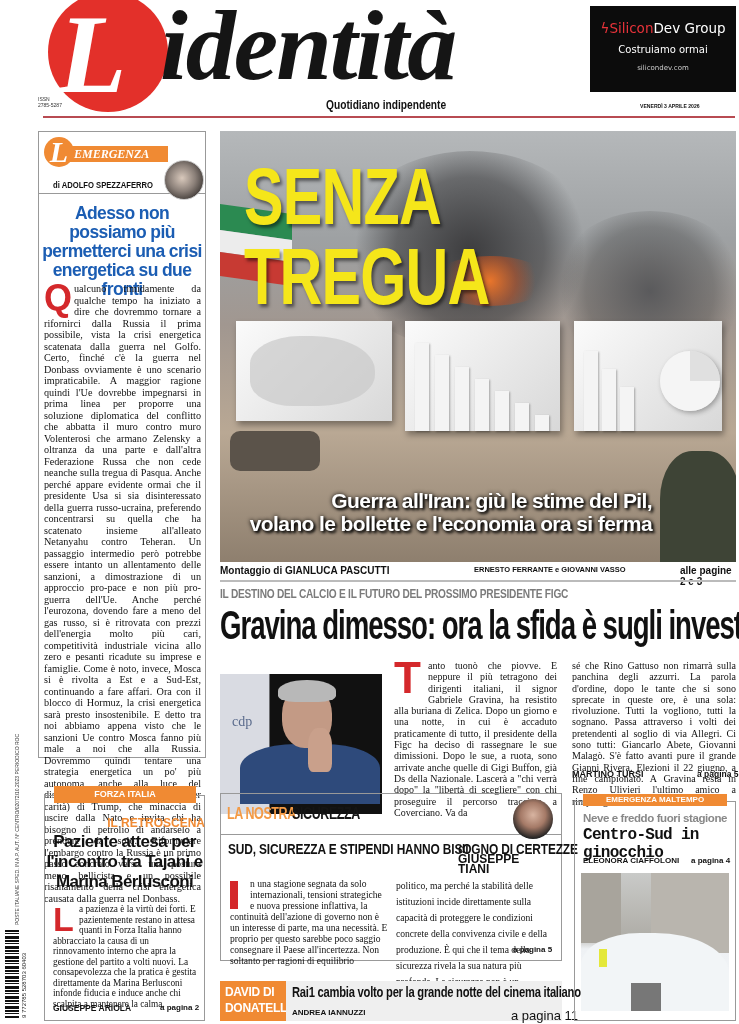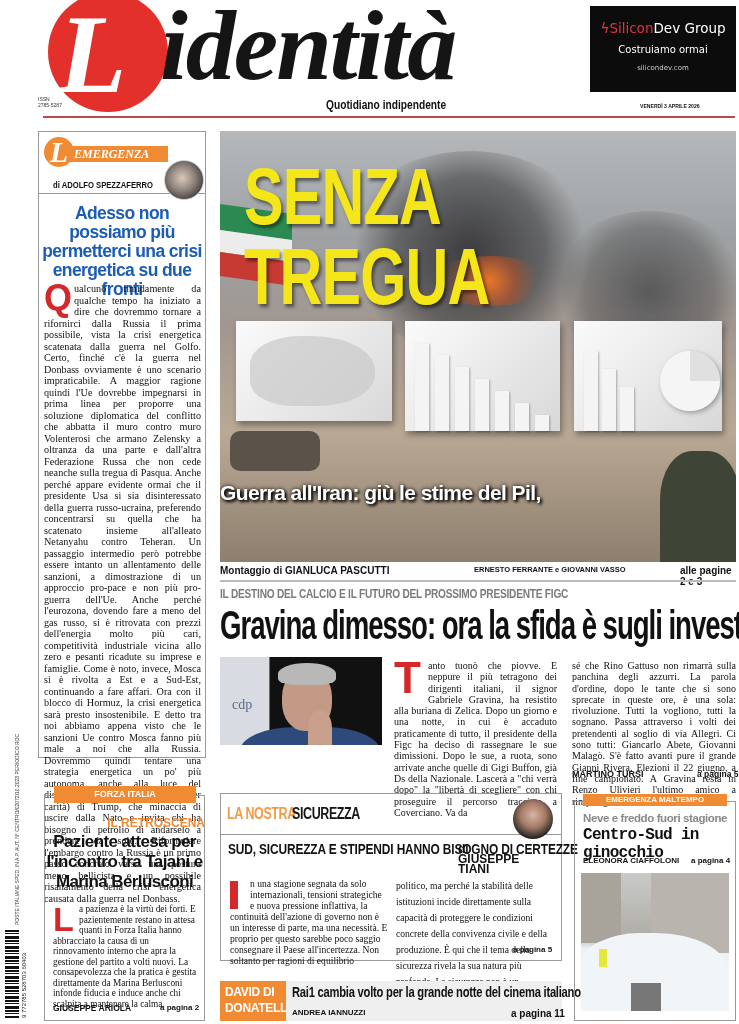--- a/index.html
+++ b/index.html
@@ -40,28 +40,28 @@
 #hero-title{left:24px;top:26px;font-family:"Liberation Sans",sans-serif;font-weight:bold;font-size:80px;color:#f5e61a;letter-spacing:-1px;line-height:1;transform:scaleX(.74);transform-origin:left top;text-shadow:3px 3px 4px rgba(0,0,0,.5)}
 .block{background:linear-gradient(135deg,#fbfbfb,#d8d8d8);box-shadow:2px 4px 6px rgba(0,0,0,.35)}
 #block-map{left:16px;top:190px;width:156px;height:100px}
 #map-shape{left:30px;top:205px;width:125px;height:70px;border-radius:40% 50% 45% 35%;background:#c9c9c9;opacity:.7}
 #block-bars{left:185px;top:190px;width:155px;height:110px}
 #block-pie{left:354px;top:190px;width:148px;height:110px}
 .bar{background:#f4f4f4;box-shadow:1px 1px 2px rgba(0,0,0,.3);position:absolute;bottom:0;width:14px}
 #pie{left:440px;top:220px;width:60px;height:60px;border-radius:50%;background:conic-gradient(#e0e0e0 0 25%,#f5f5f5 25% 100%);box-shadow:2px 2px 5px rgba(0,0,0,.3)}
 #soldier{left:440px;top:320px;width:80px;height:120px;border-radius:40% 40% 0 0;background:#3e4436}
 #car{left:10px;top:300px;width:90px;height:40px;border-radius:10px;background:#5b534a}
-#hero-sub{left:0;top:350px;width:432px;text-align:left;font-family:"Liberation Sans",sans-serif;font-weight:bold;color:#fff;font-size:21px;line-height:23px;text-shadow:2px 2px 3px #000,0 0 4px #000;letter-spacing:-.6px}
+#hero-sub{left:0;top:358px;width:432px;text-align:right;font-family:"Liberation Sans",sans-serif;font-weight:bold;color:#fff;font-size:21px;line-height:23px;text-shadow:2px 2px 3px #000,0 0 4px #000;letter-spacing:-.6px}
 #hero-credit{left:220px;top:565px;font-family:"Liberation Sans",sans-serif;font-weight:bold;font-size:10px}
 #hero-authors{left:474px;top:565px;font-family:"Liberation Sans",sans-serif;font-weight:bold;font-size:7.5px}
 #hero-pages{left:680px;top:565px;font-family:"Liberation Sans",sans-serif;font-weight:bold;font-size:10px}
 #rule2{left:220px;top:580px;width:516px;height:2px;background:#bbb}
 #gravina-kicker{left:220px;top:586px;font-family:"Liberation Sans",sans-serif;font-weight:bold;font-size:13px;color:#7b7b7b;transform:scaleX(.78);transform-origin:left top;white-space:nowrap;letter-spacing:-.3px}
 #gravina-title{left:220px;top:603px;font-family:"Liberation Sans",sans-serif;font-weight:bold;font-size:40px;line-height:44px;color:#111;transform:scaleX(.69);transform-origin:left top;white-space:nowrap;letter-spacing:-1.5px}
-#gravina-photo{left:220px;top:657px;width:162px;height:88px;background:linear-gradient(90deg,#d9dbe2 0,#d9dbe2 30%,#111 31%,#111 100%);overflow:hidden}
+#gravina-photo{left:220px;top:674px;width:162px;height:140px;background:linear-gradient(90deg,#d9dbe2 0,#d9dbe2 30%,#111 31%,#111 100%);overflow:hidden}
 #g-head{left:62px;top:12px;width:50px;height:62px;border-radius:45%;background:#c39a85}
 #g-hair{left:58px;top:6px;width:58px;height:22px;border-radius:50% 50% 30% 30%;background:#b8b8b8}
 #g-suit{left:20px;top:70px;width:140px;height:60px;border-radius:40% 40% 0 0;background:#2e4a7b}
 #g-hands{left:88px;top:54px;width:24px;height:44px;background:#c9a08b;border-radius:40% 40% 20% 20%}
 #cdp{left:12px;top:40px;font-family:"Liberation Serif",serif;color:#5a6b8c;font-size:14px}
 .col{font-size:10px;line-height:11.3px;text-align:justify}
 #g-col1{left:394px;top:660px;width:163px}
 #g-col2{left:572px;top:660px;width:164px}
 #g-drop{float:left;color:#d4282b;font-family:"Liberation Sans",sans-serif;font-weight:bold;font-size:44px;line-height:36px;width:30px;margin-right:4px}
 #g-author{left:572px;top:769px;font-family:"Liberation Sans",sans-serif;font-weight:bold;font-size:9px}
@@ -89,21 +89,21 @@
 #sic-title{left:228px;top:840px;font-family:"Liberation Sans",sans-serif;font-weight:bold;font-size:15.5px;transform:scaleX(.77);transform-origin:left top;white-space:nowrap;letter-spacing:-.2px}
 #sic-col1{left:230px;top:878px;width:158px;font-size:9.6px;line-height:11px}
 #sic-col2{left:396px;top:878px;width:158px;font-size:9.6px;line-height:16px}
 #sic-drop{float:left;width:8px;height:28px;background:#d4282b;margin:3px 12px 0 0}
 #sic-page{left:513px;top:945px;font-family:"Liberation Sans",sans-serif;font-weight:bold;font-size:8px}
 
 #dav-tag{left:220px;top:981px;width:66px;height:40px;background:#f08a33;color:#fff;font-family:"Liberation Sans",sans-serif;font-weight:bold;font-size:12px;line-height:16px;padding:3px 0 0 5px;letter-spacing:-.3px}
 #dav-box{left:286px;top:981px;width:276px;height:40px;background:#efefef}
 #dav-title{left:292px;top:984px;font-family:"Liberation Sans",sans-serif;font-weight:bold;font-size:14px;transform:scaleX(.8);transform-origin:left top;white-space:nowrap;letter-spacing:-.3px}
 #dav-author{left:292px;top:1008px;font-family:"Liberation Sans",sans-serif;font-weight:bold;font-size:8px}
-#dav-page{left:511px;top:1008px;font-family:"Liberation Sans",sans-serif;font-weight:bold;font-size:10px}
+#dav-page{left:511px;top:1008px;font-family:"Liberation Sans",sans-serif;font-weight:normal;font-size:13px}
 
 #mal-box{left:574px;top:801px;width:162px;height:220px;border:1px solid #999}
 #mal-tag{left:583px;top:794px;width:144px;height:12px;background:#f08a33;color:#fff;font-family:"Liberation Sans",sans-serif;font-weight:bold;font-size:8px;line-height:12px;text-align:center}
 #mal-kicker{left:583px;top:812px;font-family:"Liberation Sans",sans-serif;font-weight:bold;font-size:11.5px;color:#888;letter-spacing:-.4px}
 #mal-title{left:583px;top:826px;font-family:Liberation Mono, monospace;font-weight:bold;font-size:16px;letter-spacing:-.7px}
 #mal-author{left:583px;top:856px;font-family:"Liberation Sans",sans-serif;font-weight:bold;font-size:8px}
 #mal-page{left:691px;top:856px;font-family:"Liberation Sans",sans-serif;font-weight:bold;font-size:8px}
 #mal-photo{left:581px;top:873px;width:148px;height:138px;overflow:hidden;background:linear-gradient(180deg,#c9cac8 0,#b0aea8 45%,#eef1f4 55%,#f4f6f8 100%)}
 #mp-bld1{left:0;top:0;width:40px;height:70px;background:#a8a49c}
 #mp-bld2{left:70px;top:0;width:78px;height:80px;background:#b9b5ae}
@@ -160,20 +160,21 @@
   <div class="abs block" id="block-pie">
     <div class="bar" style="left:10px;height:80px"></div>
     <div class="bar" style="left:28px;height:62px"></div>
     <div class="bar" style="left:46px;height:44px"></div>
   </div>
   <div class="abs" id="pie"></div>
   <div class="abs" id="soldier"></div>
   <div class="abs" id="hero-title">SENZA TREGUA</div>
   <div class="abs" id="hero-sub">
       <div>Guerra all'Iran: giù le stime del Pil,</div>
+      <div>volano le bollette e l'economia ora si ferma</div>
     </div>
 </div>
 <div class="abs" id="hero-credit">Montaggio di GIANLUCA PASCUTTI</div>
 <div class="abs" id="hero-authors">ERNESTO FERRANTE e GIOVANNI VASSO</div>
 <div class="abs" id="hero-pages">alle pagine 2 e 3</div>
 <div class="abs" id="rule2"></div>
 
 <div class="abs" id="gravina-kicker">IL DESTINO DEL CALCIO E IL FUTURO DEL PROSSIMO PRESIDENTE FIGC</div>
 <div class="abs" id="gravina-title">Gravina dimesso: ora la sfida è sugli investimenti</div>
 <div class="abs" id="gravina-photo">

